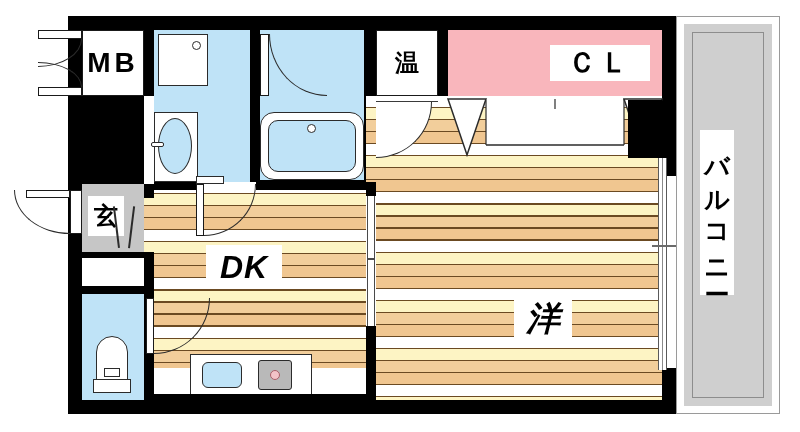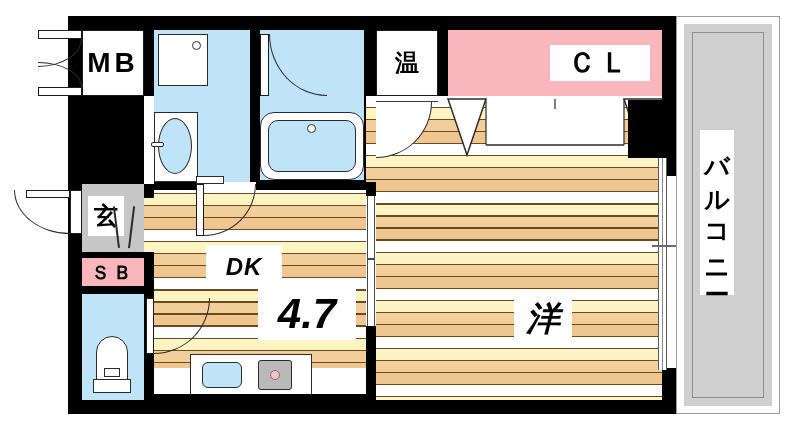--- a/index.html
+++ b/index.html
@@ -28,21 +28,21 @@
   }
   .tile{background:#bfe3f7;}
   .pink{background:#f9b6bc;}
   .gray{background:#c6c6c6;}
   .balcony{background:#cfcfcf;}
 
   
   .lbl{display:flex;align-items:center;justify-content:center;
        color:#000;font-weight:bold;line-height:1;white-space:nowrap;}
   .lbl-box{background:#ffffff;}
-  .big{font-size:24px;font-style:italic;font-weight:900;letter-spacing:1px;}
+  .big{font-size:32px;font-style:italic;font-weight:900;letter-spacing:1px;}
   .big2{font-size:42px;font-style:italic;font-weight:900;}
   .mid{font-size:28px;letter-spacing:4px;}
   .cn{font-size:24px;}
   .sb{font-size:19px;letter-spacing:3px;}
   .vert{writing-mode:vertical-rl;text-orientation:upright;
         font-size:25px;letter-spacing:7px;font-weight:bold;}
 
   
   .fx{border:1.6px solid #2b2b2b;background:#ffffff;}
   .fx-tile{border:1.6px solid #2b2b2b;background:#bfe3f7;}
@@ -130,23 +130,20 @@
   <div class="abs" style="left:118px;top:206px;width:1.6px;height:42px;background:#2b2b2b;
               transform:rotate(-7deg);transform-origin:bottom;"></div>
   <div class="abs" style="left:128px;top:206px;width:1.6px;height:42px;background:#2b2b2b;
               transform:rotate(7deg);transform-origin:bottom;"></div>
 
   <div class="abs thinbox" style="left:70px;top:190px;width:12px;height:44px;"></div>
   <div class="abs thinbox" style="left:26px;top:190px;width:44px;height:8px;"></div>
   <div class="abs arc swing-bl" style="left:14px;top:190px;width:56px;height:44px;border-top:none;border-right:none;background:transparent;"></div>
 
   <div class="abs wall" style="left:82px;top:252px;width:62px;height:6px;"></div>
-  <div class="abs pink lbl" style="left:82px;top:258px;width:62px;height:28px;">
-    <span class="sb">ＳＢ</span>
-  </div>
   <div class="abs wall" style="left:82px;top:286px;width:62px;height:8px;"></div>
 
   <div class="abs tile" style="left:82px;top:294px;width:62px;height:106px;"></div>
   <div class="abs fx" style="left:96px;top:336px;width:32px;height:46px;border-radius:16px 16px 0 0;"></div>
   <div class="abs fx" style="left:93px;top:379px;width:38px;height:14px;"></div>
   <div class="abs fx" style="left:104px;top:368px;width:16px;height:9px;"></div>
 
   <div class="abs wall" style="left:144px;top:252px;width:10px;height:42px;"></div>
   <div class="abs wall" style="left:144px;top:294px;width:10px;height:106px;"></div>
   <div class="abs wall" style="left:144px;top:184px;width:10px;height:14px;"></div>
@@ -189,17 +186,16 @@
 
   <div class="abs white" style="left:376px;top:96px;width:62px;height:6px;border-bottom:1.2px solid #3a3a3a;"></div>
   <div class="abs arc swing-br" style="left:376px;top:102px;width:56px;height:56px;border-top:none;border-left:none;background:#ffffff;"></div>
 
   <div class="abs" style="left:658px;top:158px;width:9px;height:212px;background:#ffffff;
               border-left:1.3px solid #5a5a5a;border-right:1.3px solid #5a5a5a;"></div>
   <div class="abs" style="left:662px;top:158px;width:1.2px;height:212px;background:#8a8a8a;"></div>
   <div class="abs" style="left:652px;top:245px;width:24px;height:1.6px;background:#6a6a6a;"></div>
 
   <div class="abs lbl lbl-box big" style="left:206px;top:245px;width:76px;height:44px;">DK</div>
-  <div class="abs lbl lbl-box big2" style="left:258px;top:288px;width:98px;height:52px;">4.7</div>
 
   <div class="abs lbl lbl-box cn" style="left:514px;top:294px;width:58px;height:48px;font-size:34px;font-style:italic;">洋</div>
 
 </div>
 
 </body></html>

